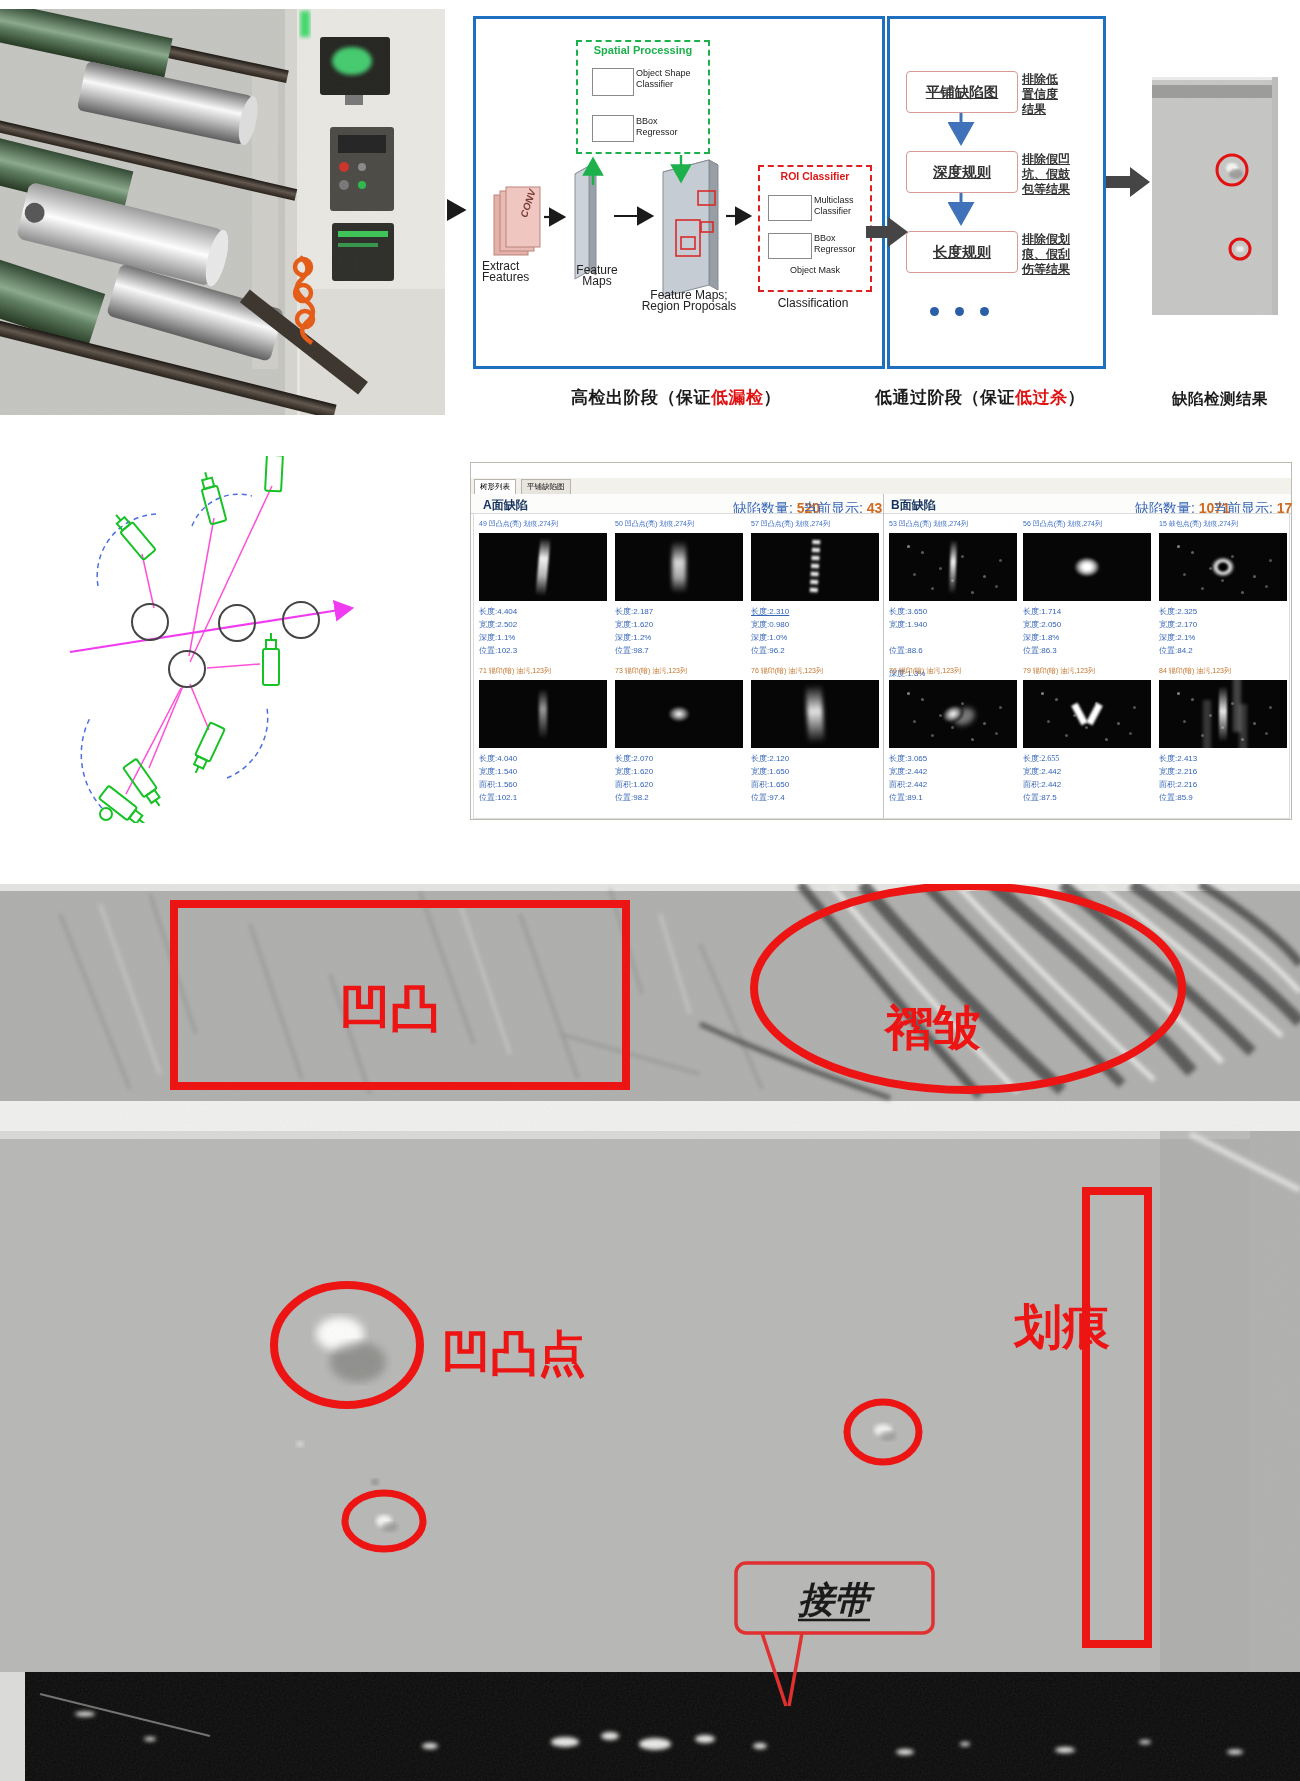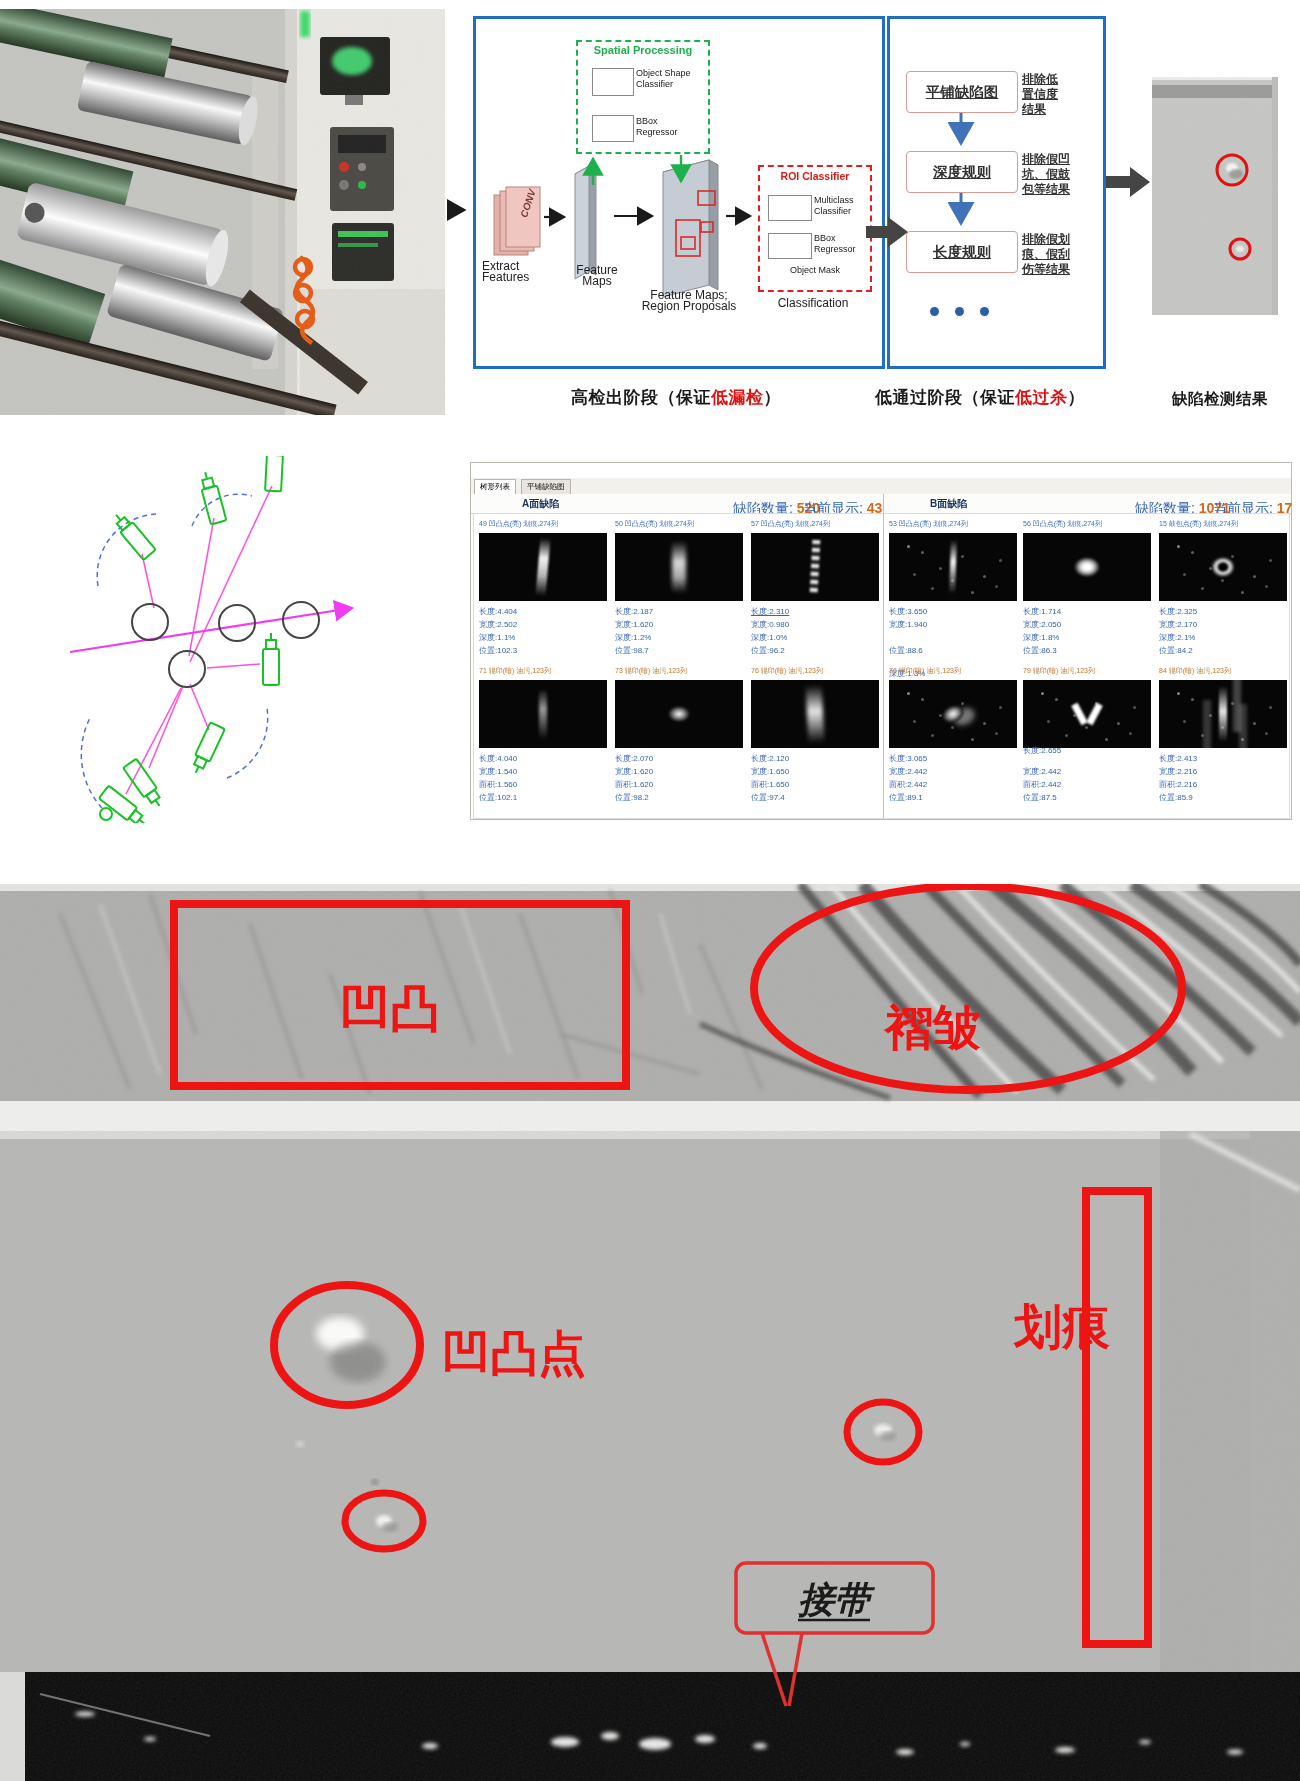--- a/index.html
+++ b/index.html
@@ -28,21 +28,21 @@
   
   .ui{position:absolute;left:470px;top:462px;width:820px;height:356px;background:#fff;border:1px solid #bdbab2;}
   .tabbar{position:absolute;left:0;top:0;width:820px;height:15px;background:#dedbd4;display:flex;border-bottom:1px solid #a8a49c;}
   .tab{font-size:7.5px;line-height:14px;padding:0 5px;color:#333;border-right:1px solid #b5b1a8;background:#ece9e2;white-space:nowrap;filter:blur(.3px);}
   .tab.active{background:#fbfaf7;font-weight:bold;color:#000;}
   .tab-filler{flex:1;background:#c7c4bd;}
   .subbar{position:absolute;left:0;top:15px;width:820px;height:16px;background:#f3f1ec;border-bottom:1px solid #c8c5bd;display:flex;}
   .subtab{font-size:7.5px;line-height:13px;margin:1px 2px 0 3px;padding:0 5px;background:#e8e5de;border:1px solid #b9b5ac;border-bottom:none;filter:blur(.3px);}
   .subtab.active{background:#fff;}
   .uheader{position:absolute;left:0;top:31px;width:820px;height:19px;background:#fcfcfb;border-bottom:1px solid #d0d0d0;}
-  .ptitle{position:absolute;top:3px;font-size:10px;font-weight:bold;color:#16335e;margin-left:39px;}
+  .ptitle{position:absolute;top:3px;font-size:12px;font-weight:bold;color:#16335e;}
   .stat{position:absolute;top:6px;font-size:14px;color:#3565b5;white-space:nowrap;}
   .stat b{color:#d2691e;font-weight:bold;}
   .gframe{position:absolute;left:2px;top:50px;width:815px;height:304px;border:1px solid #dcdcdc;background:#fff;}
   .vdiv{position:absolute;left:412px;top:31px;width:1px;height:324px;background:#c4c4c4;}
   .cell{position:absolute;width:128px;height:145px;}
   .chead{position:absolute;left:0;top:0;width:128px;height:12px;font-size:7px;white-space:nowrap;overflow:hidden;filter:blur(.3px);}
   .chead.row1{color:#3b6cc0;} .chead.row2{color:#c2742a;}
   .cimg{position:absolute;left:0;top:14px;width:128px;height:68px;background:#060606;overflow:hidden;}
   .cline{position:absolute;left:0;width:128px;height:13px;font-size:8px;color:#3565b5;filter:blur(.3px);}
   .defect{position:absolute;left:50%;top:50%;transform:translate(-50%,-50%);}
@@ -526,21 +526,21 @@
           <div class="cline" style="top: 100px;">宽度:2.442</div>
           <div class="cline" style="top: 113px;">面积:2.442</div>
           <div class="cline" style="top: 126px;">位置:89.1</div>
         </div>
         <div class="cell" style="left: 552px; top: 203px;">
           <div class="chead row2">79 辊印(暗) 油污,123列</div>
           <div class="cimg">
             <div class="defect p-vee"></div>
             <div class="speckles"></div>
           </div>
-          <div class="cline" style="top: 79px;">长度:2.655</div>
+          <div class="cline" style="top: 87px; font-family: Liberation Serif, serif;">长度:2.655</div>
           <div class="cline" style="top: 100px;">宽度:2.442</div>
           <div class="cline" style="top: 113px;">面积:2.442</div>
           <div class="cline" style="top: 126px;">位置:87.5</div>
         </div>
         <div class="cell" style="left: 688px; top: 203px;">
           <div class="chead row2">84 辊印(暗) 油污,123列</div>
           <div class="cimg">
             <div class="defect p-streak-speckle"></div>
             <div class="speckles"></div>
           </div>

